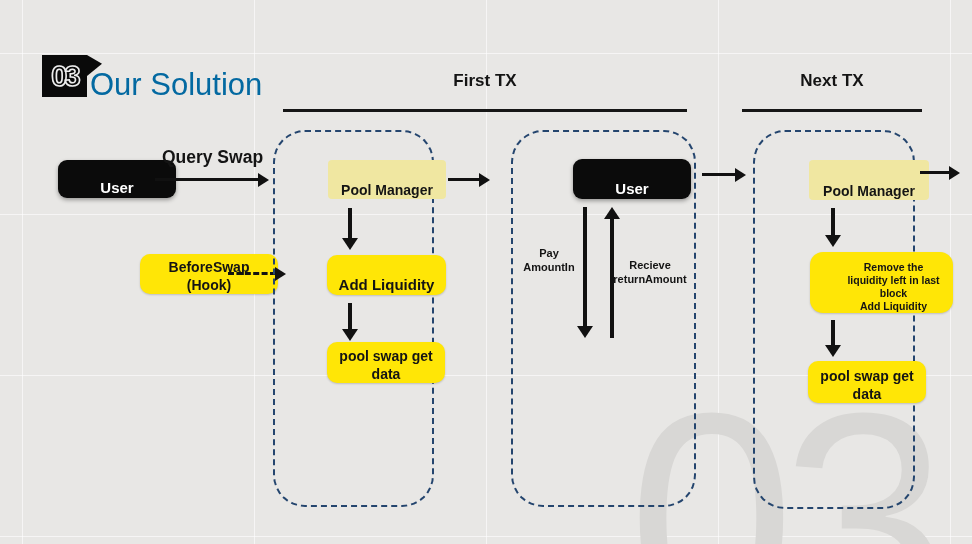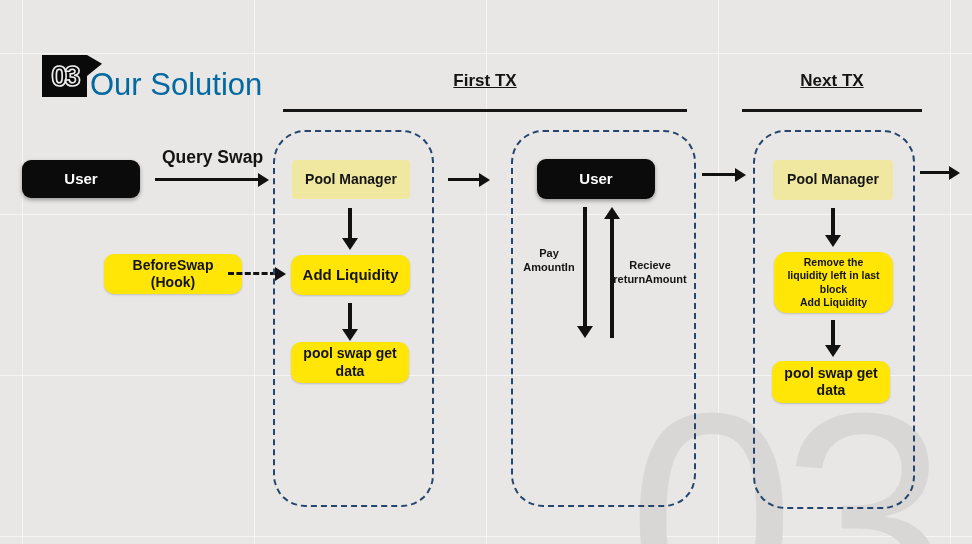--- a/index.html
+++ b/index.html
@@ -19,29 +19,29 @@
   
   .badge{position:absolute;left:42px;top:55px;width:45px;height:42px;background:#0a0a0a;
     display:flex;align-items:center;justify-content:center;}
   .badge-num{font-size:29px;font-weight:700;letter-spacing:-3px;color:#0a0a0a;
     -webkit-text-stroke:1.6px #eeeeee;text-shadow:0 0 1px #fff;}
   .badge-fold{position:absolute;left:87px;top:55px;width:15px;height:21px;background:#0a0a0a;
     clip-path:polygon(0 0,100% 42%,0 100%);}
   .title{position:absolute;left:90px;top:67px;font-size:31px;font-weight:400;color:#0369a1;}
 
   
-  .tx-head{position:absolute;top:71px;text-align:center;font-size:17px;font-weight:700;color:#141414;text-decoration:underline;}
+  .tx-head{position:absolute;top:71px;text-align:center;font-size:17px;font-weight:700;color:#141414;}
   .tx-line{position:absolute;top:109px;height:3px;background:#161616;}
 
   
   .dash-box{position:absolute;border:2px dashed #24456e;border-radius:32px;background:transparent;}
 
   
-  .bx{position:absolute;display:flex;flex-direction:column;align-items:center;justify-content:center;
-    text-align:center;font-weight:700;color:#141414;border-radius:10px;line-height:1.25;}
+  .bx{position:absolute;display:flex;flex-direction:column;align-items:center;justify-content:flex-end;
+    text-align:center;font-weight:700;color:#141414;border-radius:10px;line-height:1.25;margin-left:36px;}
   .bx span{display:block;}
   .bx-black{background:#0b0b0b;color:#fff;border-radius:9px;box-shadow:0 2px 4px rgba(0,0,0,.35);}
   .bx-yellow{background:#ffe606;box-shadow:0 1px 2px rgba(0,0,0,.18);}
   .bx-pale{background:#f0e7a1;border-radius:4px;}
 
   
   .lbl{position:absolute;text-align:center;font-weight:700;color:#141414;line-height:1.3;}
 
   
   .arr-r{position:absolute;height:3px;background:#111;}
@@ -120,21 +120,21 @@
       <span>returnAmount</span>
     </div>
 
     <div class="arr-r" style="left:702px;top:173px;width:34px;"></div>
 
     <div class="dash-box" style="left:753px;top:130px;width:158px;height:375px;"></div>
     <div class="bx bx-pale" style="left:773px;top:160px;width:120px;height:40px;font-size:14px;">
       <span>Pool Manager</span>
     </div>
     <div class="arr-d" style="left:831px;top:208px;height:28px;"></div>
-    <div class="bx bx-yellow" style="left:774px;top:252px;width:119px;height:61px;font-size:10.5px;border-radius:13px;">
+    <div class="bx bx-yellow" style="left:774px;top:252px;width:119px;height:61px;font-size:10.5px;border-radius:13px;padding-left:24px;">
       <span>Remove the</span>
       <span>liquidity left in last</span>
       <span>block</span>
       <span>Add Liquidity</span>
     </div>
     <div class="arr-d" style="left:831px;top:320px;height:26px;"></div>
     <div class="bx bx-yellow" style="left:772px;top:361px;width:118px;height:42px;font-size:14px;">
       <span>pool swap get</span>
       <span>data</span>
     </div>

